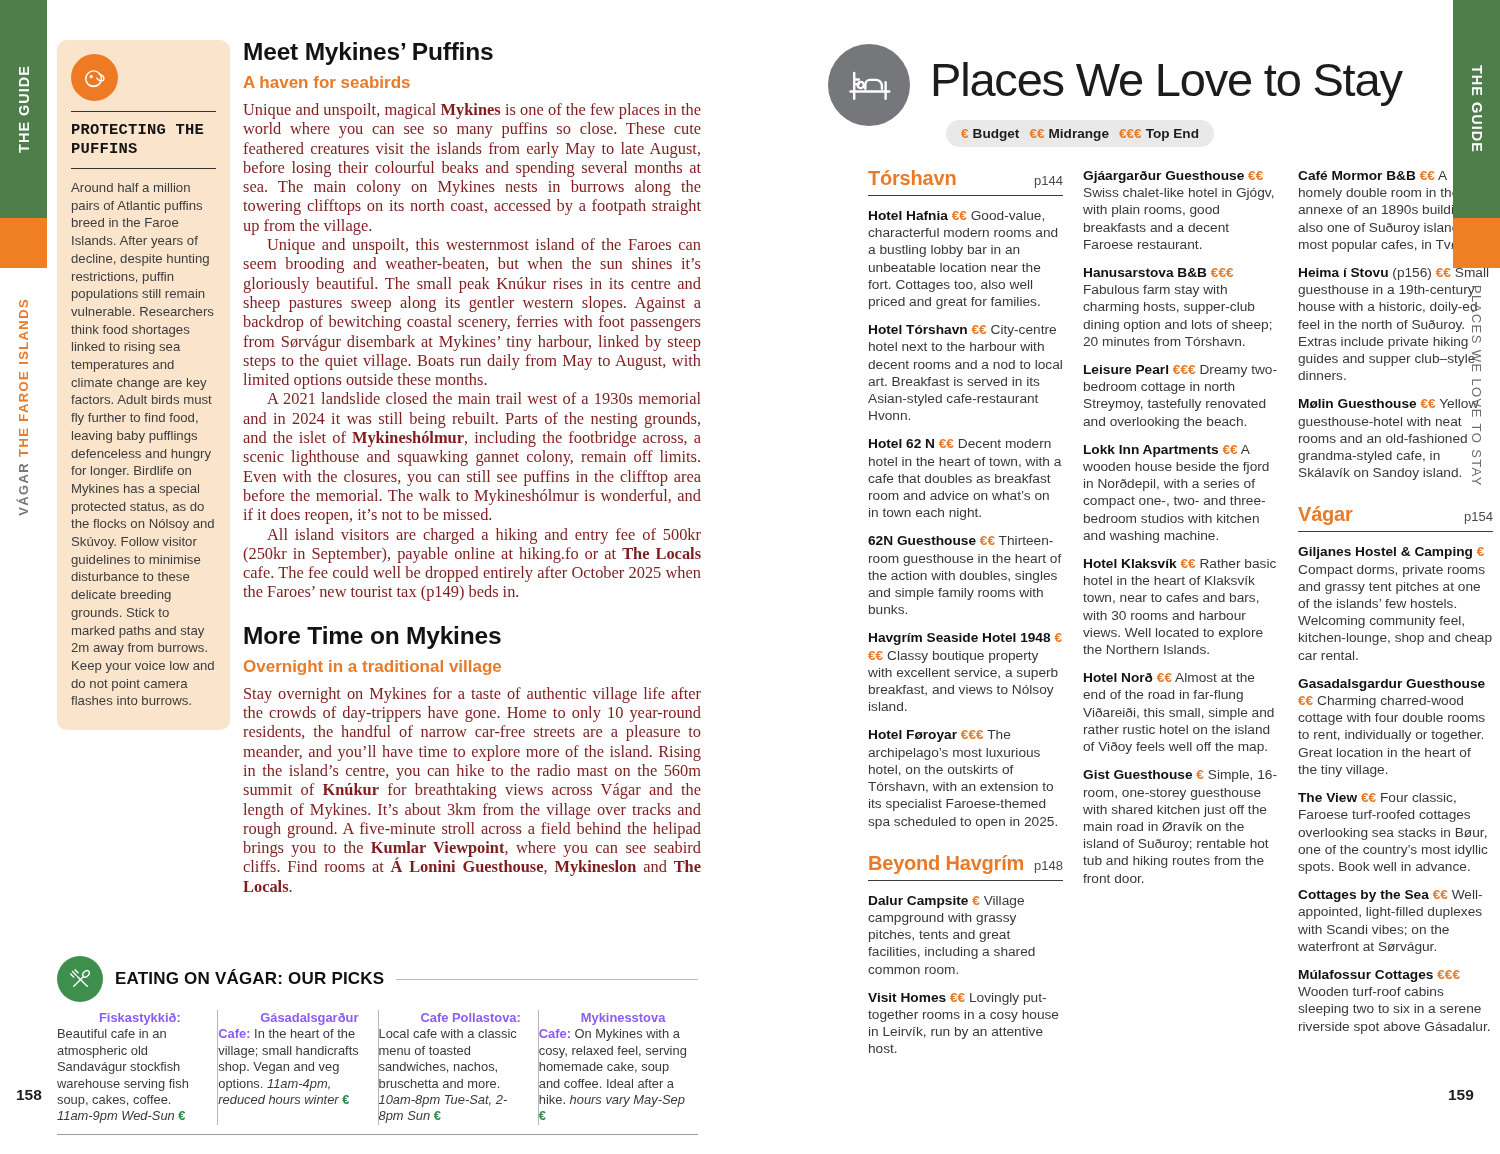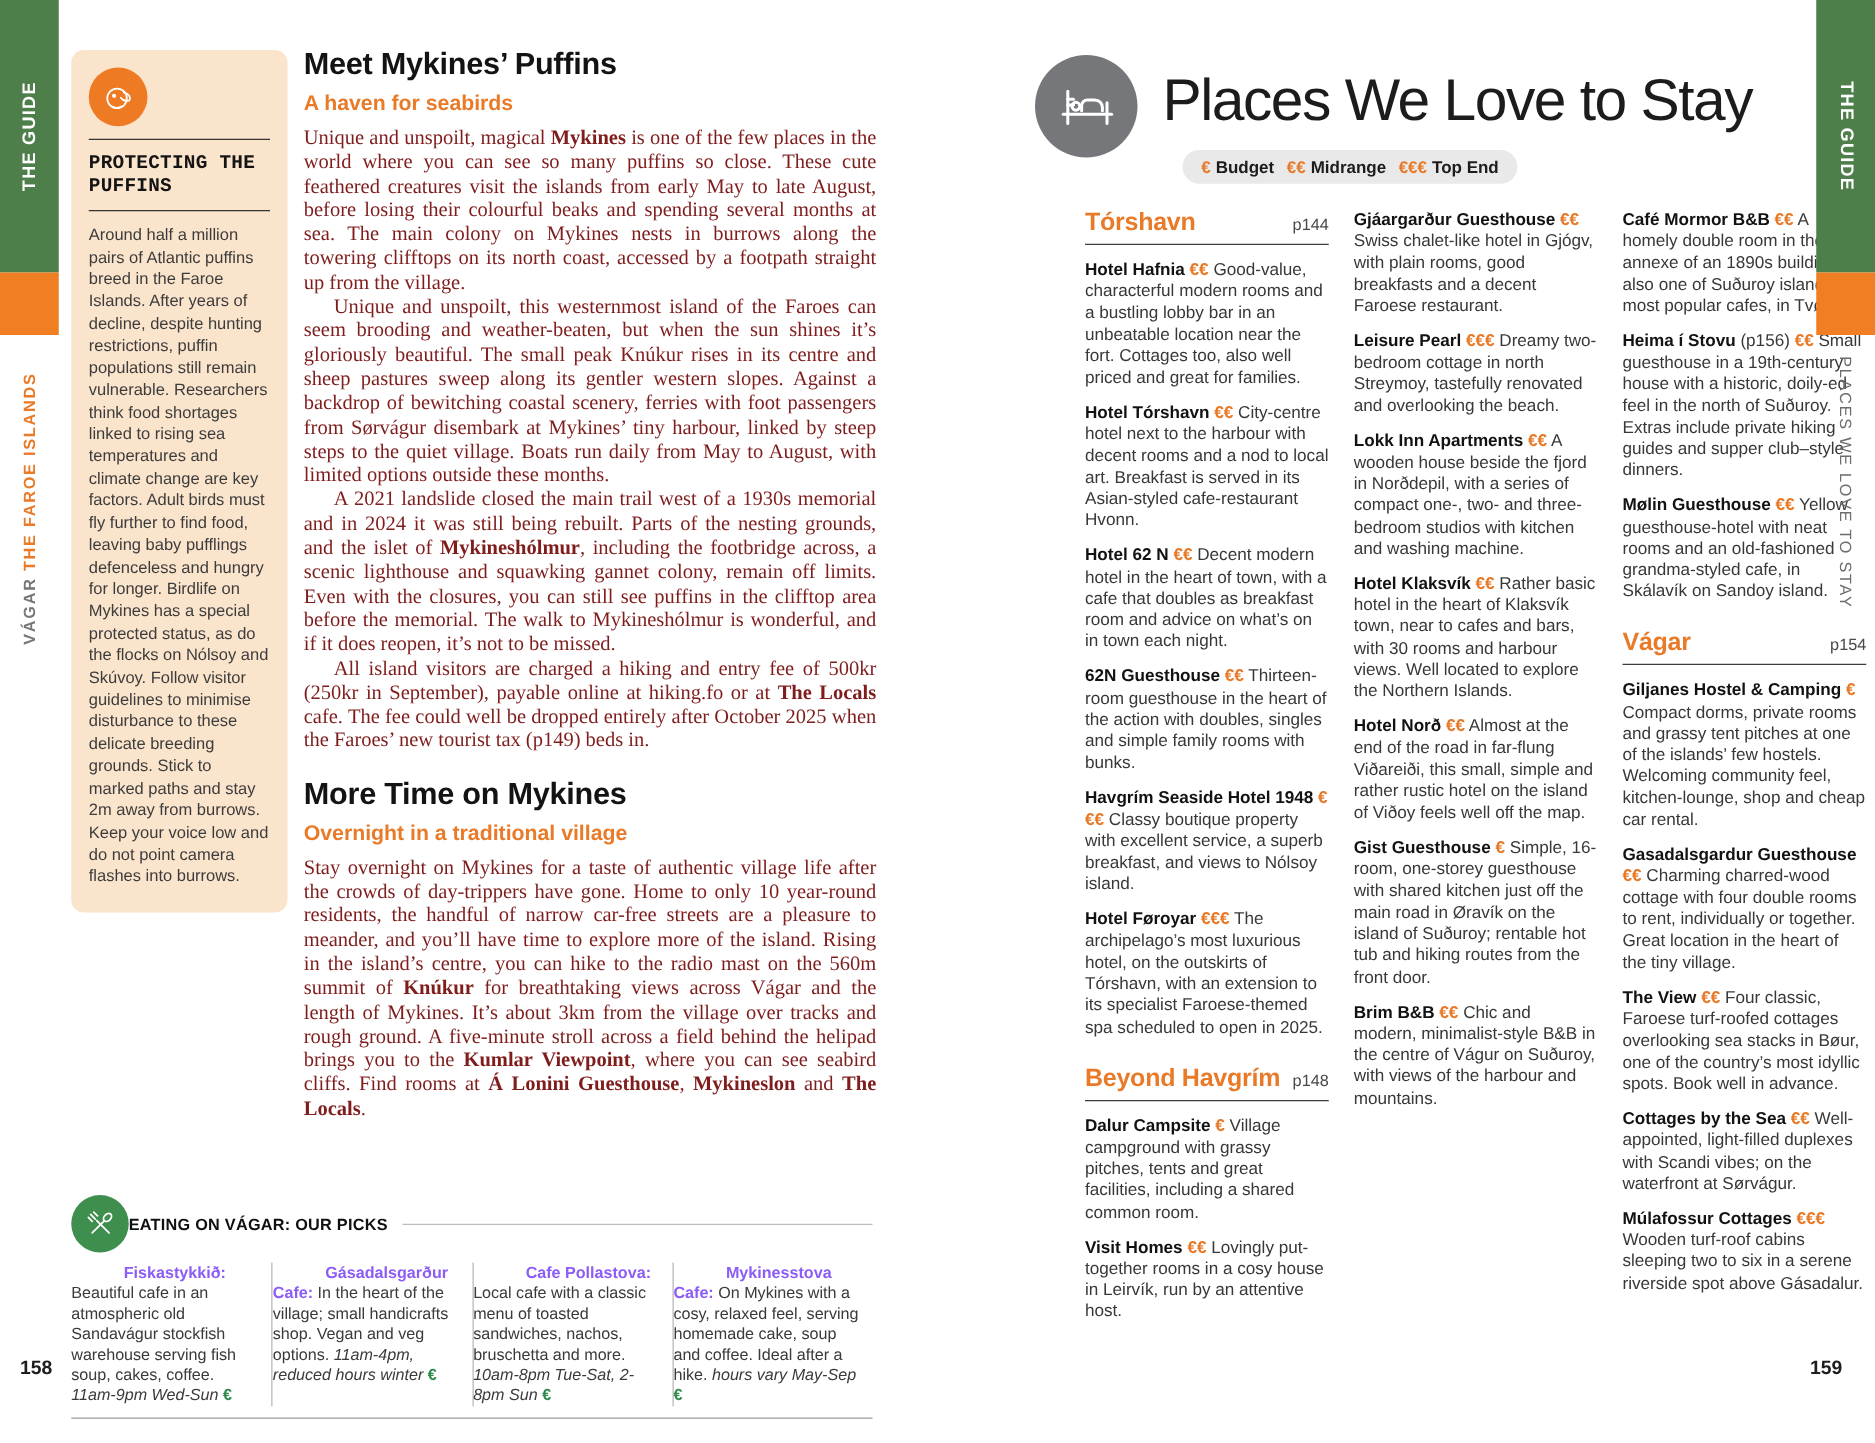--- a/index.html
+++ b/index.html
@@ -46,21 +46,21 @@
   .article-body p{margin:0;font-family:"Liberation Serif","DejaVu Serif",serif;
                   font-size:16.4px;line-height:19.3px;color:#7f1d1d;text-align:justify;}
   .article-body p + p{text-indent:24px;}
   .article-body .b{font-weight:700;}
 
   
   .eating{position:absolute;left:57px;top:956px;width:641px;}
   .eat-head{display:flex;align-items:center;}
   .eat-icon{width:46px;height:46px;border-radius:50%;background:#3e8e4e;flex:0 0 auto;
             display:flex;align-items:center;justify-content:center;}
-  .eat-title{font-size:13px;font-weight:800;color:#101010;letter-spacing:.2px;white-space:nowrap;}
+  .eat-title{margin-left:12px;font-size:17px;font-weight:800;color:#101010;letter-spacing:.2px;white-space:nowrap;}
   .eat-rule{flex:1;border-top:1.6px solid #bdbdbd;margin-left:12px;}
   .eat-items{display:flex;margin-top:8px;border-bottom:1.5px solid #9c9c9c;padding-bottom:9px;}
   .eat-item{width:25%;box-sizing:border-box;padding-right:11px;
             font-size:12.9px;line-height:16.4px;color:#3a3a3a;}
   .eat-item + .eat-item{border-left:1.4px solid #b7b7b7;padding-left:0;}
   .eat-name{font-weight:700;color:#8b5cf6;margin-left:42px;}
   .eat-hours{font-style:italic;}
   .eat-price{color:#2f8b4c;font-weight:700;}
 
   
@@ -188,26 +188,26 @@
         <p class="entry"><span class="nm">Hotel Føroyar</span> <span class="pr">€€€</span> The archipelago’s most luxurious hotel, on the outskirts of Tórshavn, with an extension to its specialist Faroese-themed spa scheduled to open in 2025.</p>
         <div class="stay-heading later">
           <span class="ttl">Beyond Havgrím</span>
           <span class="pg">p148</span>
         </div>
         <p class="entry"><span class="nm">Dalur Campsite</span> <span class="pr">€</span> Village campground with grassy pitches, tents and great facilities, including a shared common room.</p>
         <p class="entry"><span class="nm">Visit Homes</span> <span class="pr">€€</span> Lovingly put-together rooms in a cosy house in Leirvík, run by an attentive host.</p>
       </div>
     <div class="stay-col">
         <p class="entry"><span class="nm">Gjáargarður Guesthouse</span> <span class="pr">€€</span> Swiss chalet-like hotel in Gjógv, with plain rooms, good breakfasts and a decent Faroese restaurant.</p>
+        <p class="entry"><span class="nm">Hanusarstova B&amp;B</span> <span class="pr">€€€</span> Fabulous farm stay with charming hosts, supper-club dining option and lots of sheep; 20 minutes from Tórshavn.</p>
         <p class="entry"><span class="nm">Leisure Pearl</span> <span class="pr">€€€</span> Dreamy two-bedroom cottage in north Streymoy, tastefully renovated and overlooking the beach.</p>
         <p class="entry"><span class="nm">Lokk Inn Apartments</span> <span class="pr">€€</span> A wooden house beside the fjord in Norðdepil, with a series of compact one-, two- and three-bedroom studios with kitchen and washing machine.</p>
         <p class="entry"><span class="nm">Hotel Klaksvík</span> <span class="pr">€€</span> Rather basic hotel in the heart of Klaksvík town, near to cafes and bars, with 30 rooms and harbour views. Well located to explore the Northern Islands.</p>
         <p class="entry"><span class="nm">Hotel Norð</span> <span class="pr">€€</span> Almost at the end of the road in far-flung Viðareiði, this small, simple and rather rustic hotel on the island of Viðoy feels well off the map.</p>
         <p class="entry"><span class="nm">Gist Guesthouse</span> <span class="pr">€</span> Simple, 16-room, one-storey guesthouse with shared kitchen just off the main road in Øravík on the island of Suðuroy; rentable hot tub and hiking routes from the front door.</p>
-        <p class="entry"><span class="nm">Brim B&amp;B</span> <span class="pr">€€</span> Chic and modern, minimalist-style B&amp;B in the centre of Vágur on Suðuroy, with views of the harbour and mountains.</p>
       </div>
     <div class="stay-col">
         <p class="entry"><span class="nm">Café Mormor B&amp;B</span> <span class="pr">€€</span> A homely double room in the annexe of an 1890s building, also one of Suðuroy island’s most popular cafes, in Tvøroyri.</p>
         <p class="entry"><span class="nm">Heima í Stovu</span> <span>(p156)</span> <span class="pr">€€</span> Small guesthouse in a 19th-century house with a historic, doily-ed feel in the north of Suðuroy. Extras include private hiking guides and supper club–style dinners.</p>
         <p class="entry"><span class="nm">Mølin Guesthouse</span> <span class="pr">€€</span> Yellow guesthouse-hotel with neat rooms and an old-fashioned grandma-styled cafe, in Skálavík on Sandoy island.</p>
         <div class="stay-heading later">
           <span class="ttl">Vágar</span>
           <span class="pg">p154</span>
         </div>
         <p class="entry"><span class="nm">Giljanes Hostel &amp; Camping</span> <span class="pr">€</span> Compact dorms, private rooms and grassy tent pitches at one of the islands’ few hostels. Welcoming community feel, kitchen-lounge, shop and cheap car rental.</p>

